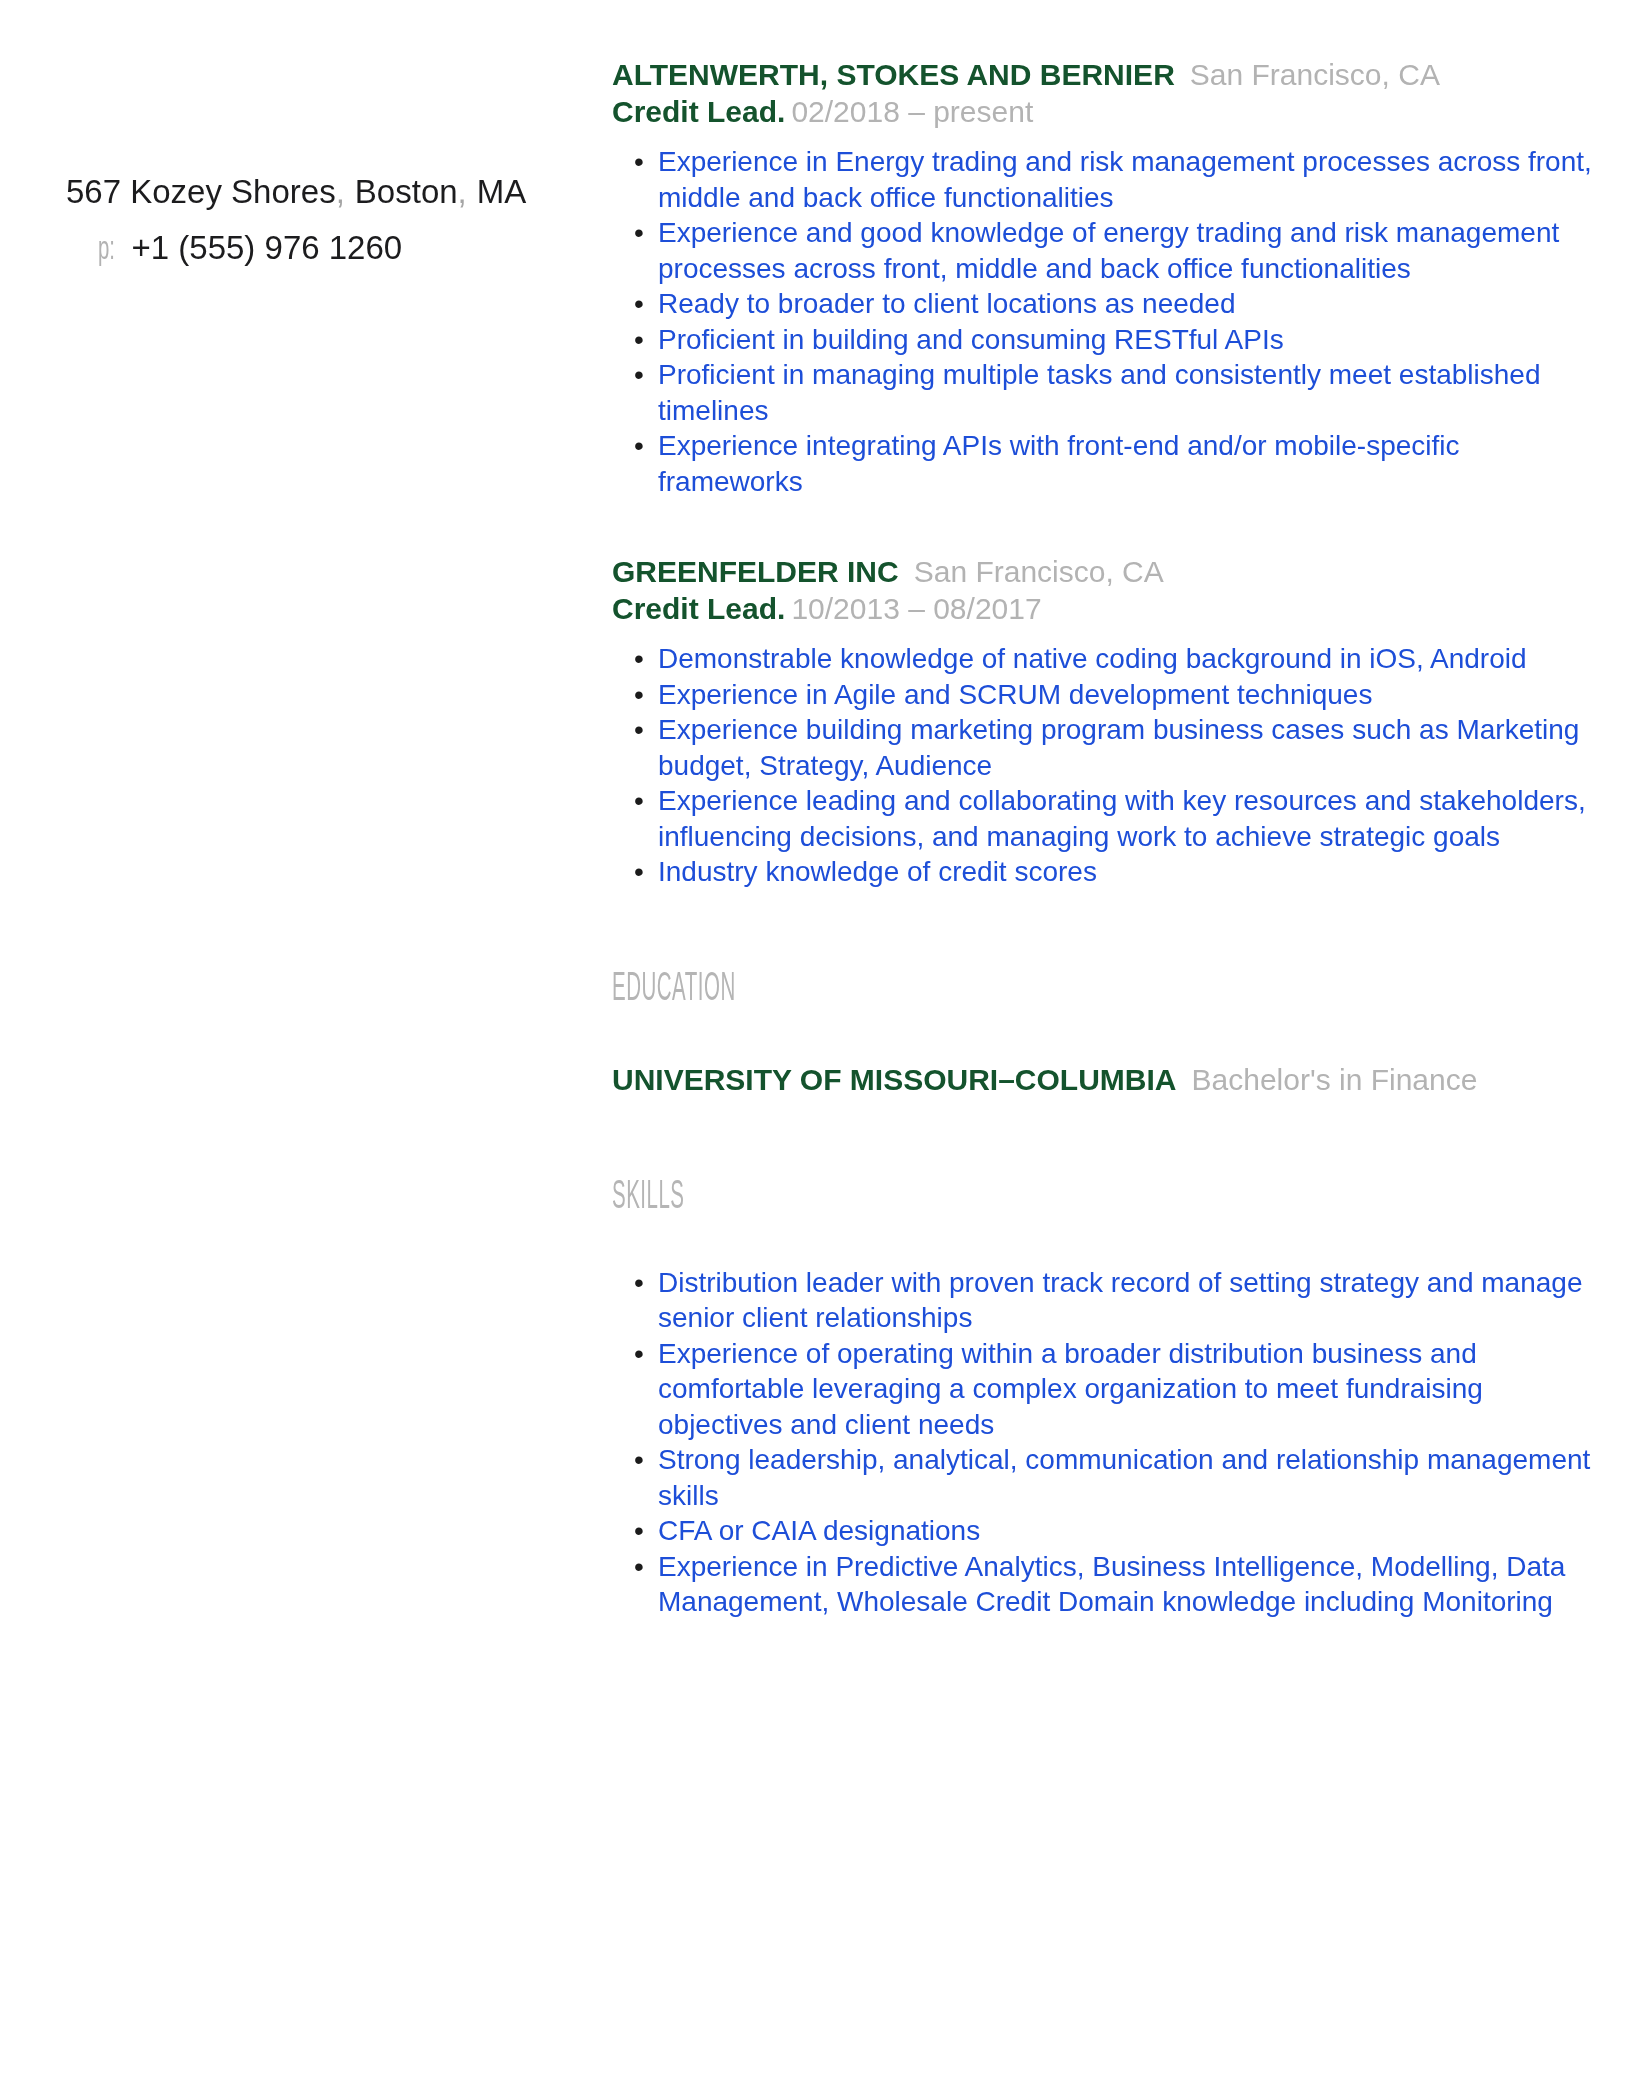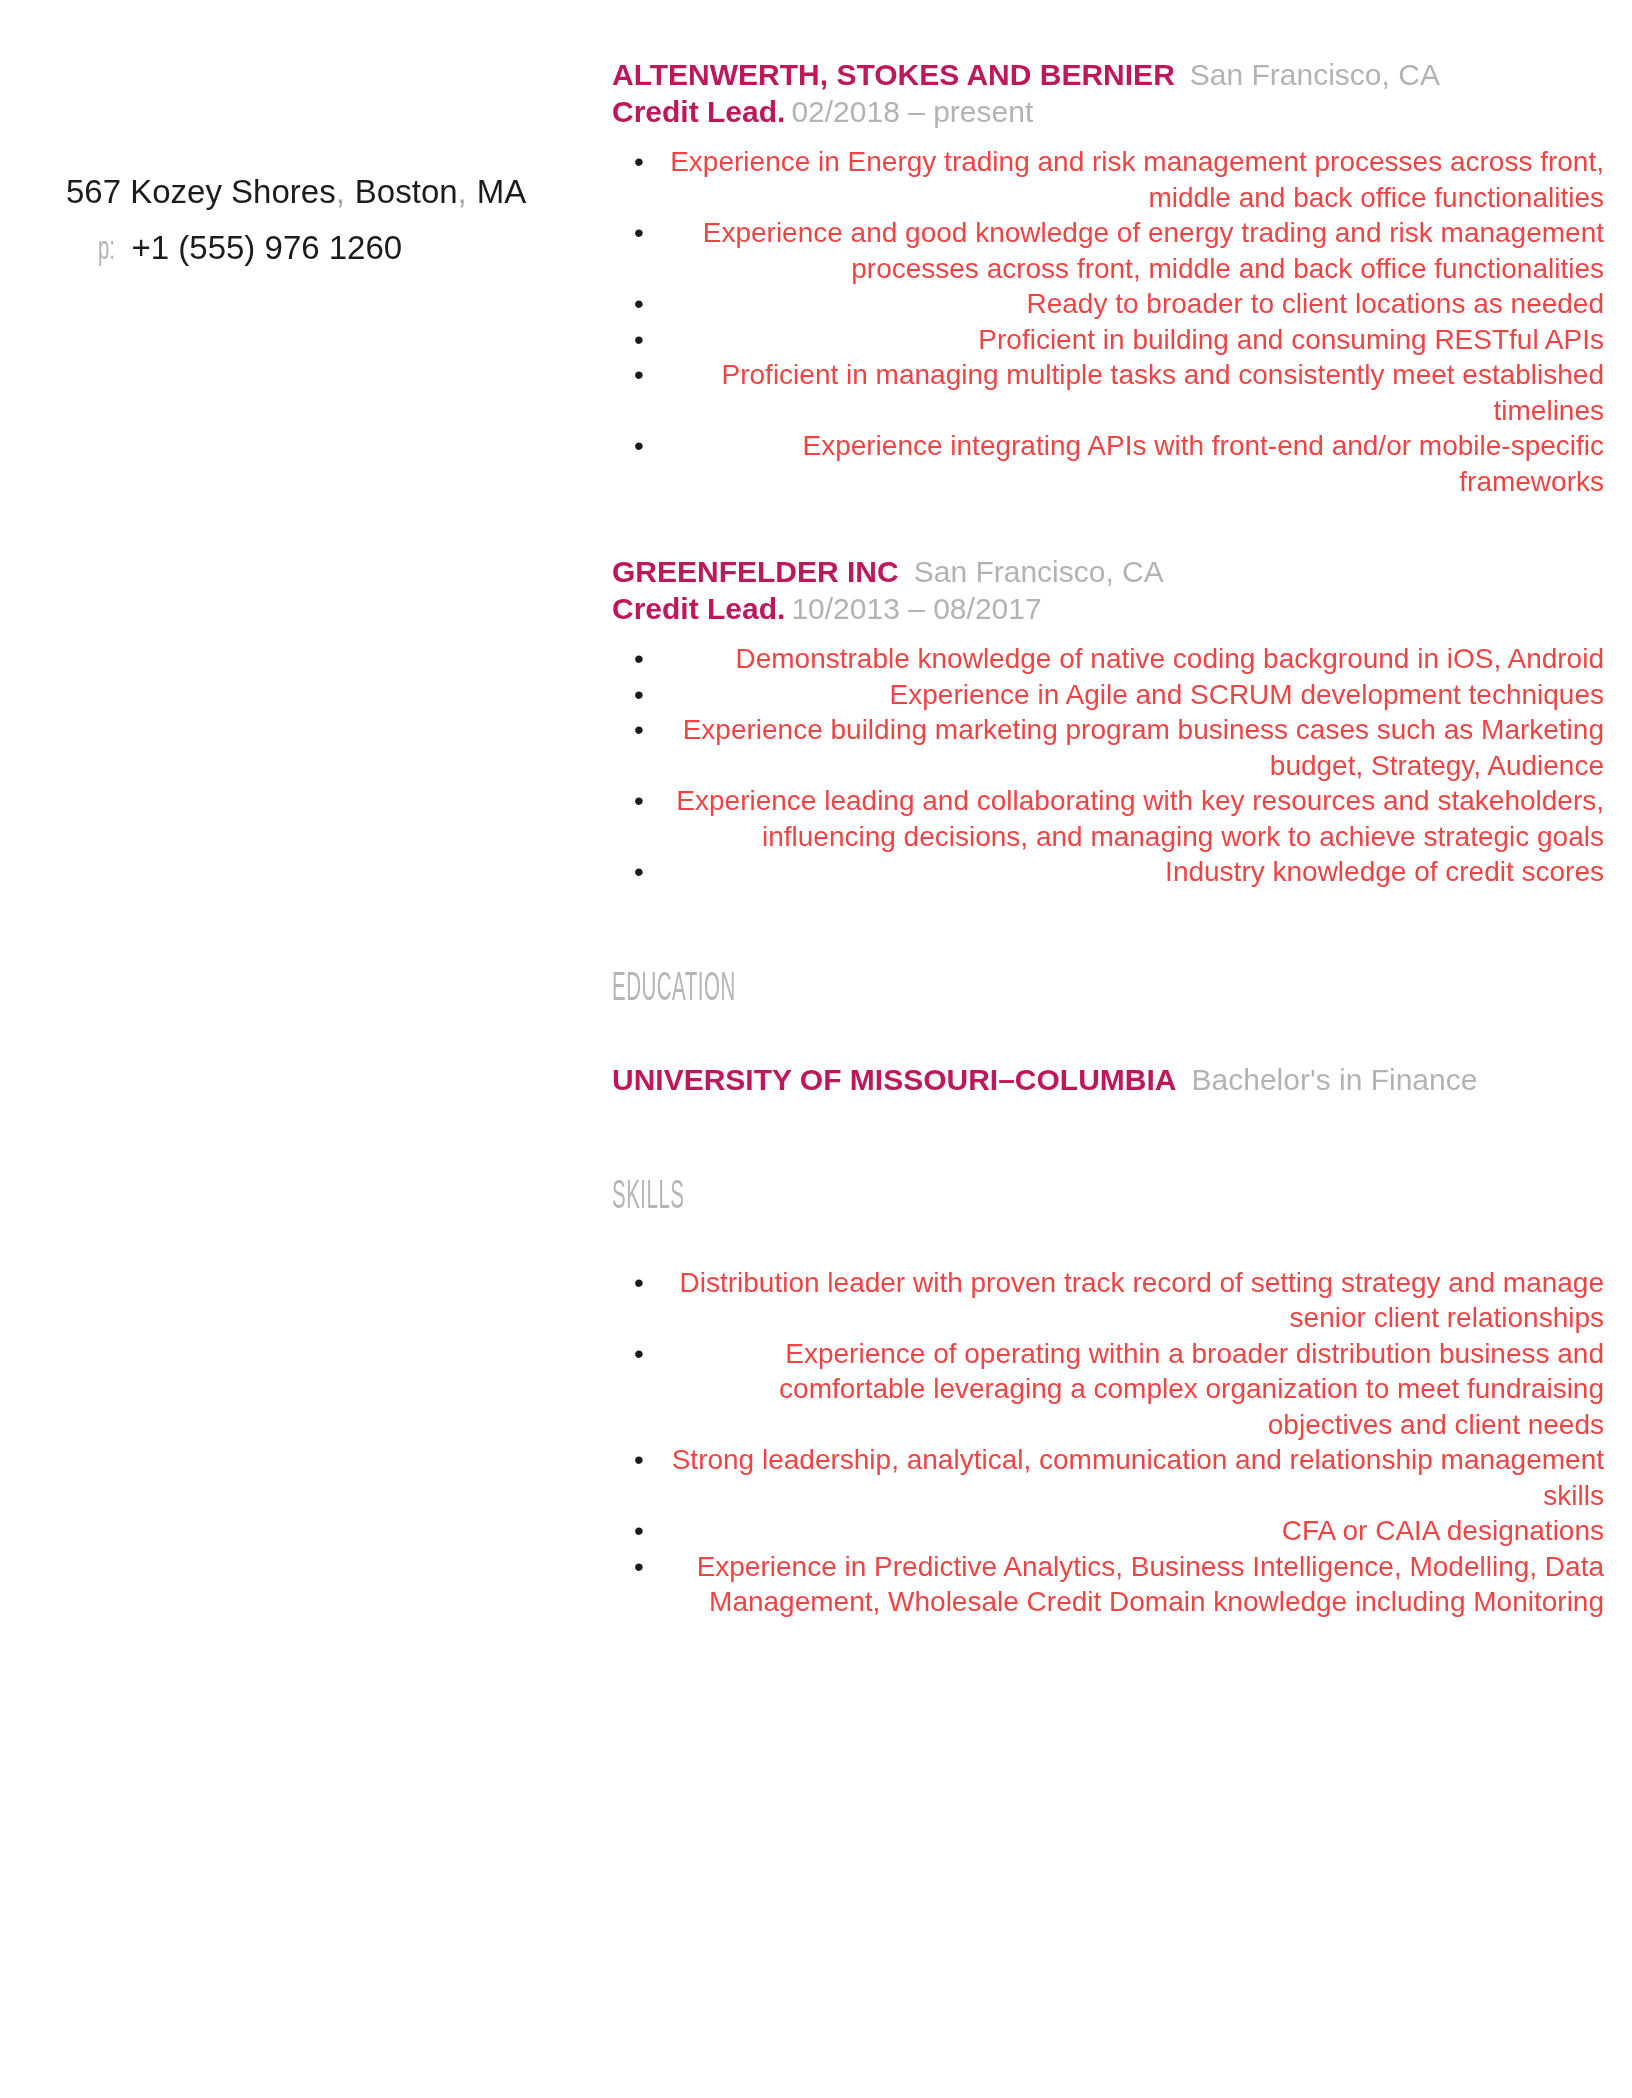--- a/index.html
+++ b/index.html
@@ -32,27 +32,27 @@
   .cond-head {
     display:inline-block; transform:scaleX(0.5); transform-origin:0 50%;
     white-space:nowrap; letter-spacing:1px;
   }
   .h-experience { margin-top:86px; }
   .h-education { margin-top:76px; }
   .h-skills { margin-top:76px; }
   .job-1 { margin-top:56px; }
   .job-2 { margin-top:54px; }
   .company-line, .role-line, .school-line { font-size:30px; line-height:37px; }
-  .company, .role, .school { font-weight:700; color:#be185d; }
+  .company, .role, .school { font-weight:700; color:#14532d; }
   .location, .degree { color:#b3b3b3; margin-left:15px; }
   .dates { color:#b3b3b3; margin-left:6px; }
   .school-line { margin-top:54px; }
   .bullets {
     margin:14px 0 0 0; padding:0 0 0 46px; list-style:none;
-    font-size:28px; line-height:35.5px; color:#ef4444;text-align:right;
+    font-size:28px; line-height:35.5px; color:#1d4ed8;
   }
   .bullets li { position:relative; }
   .bullets li::before { content:"\2022"; position:absolute; left:-24px; color:#1b1b1b; }
   .skills-list { margin-top:50px; }
 </style>
 </head>
 <body>
 
 <div class="page">
 

